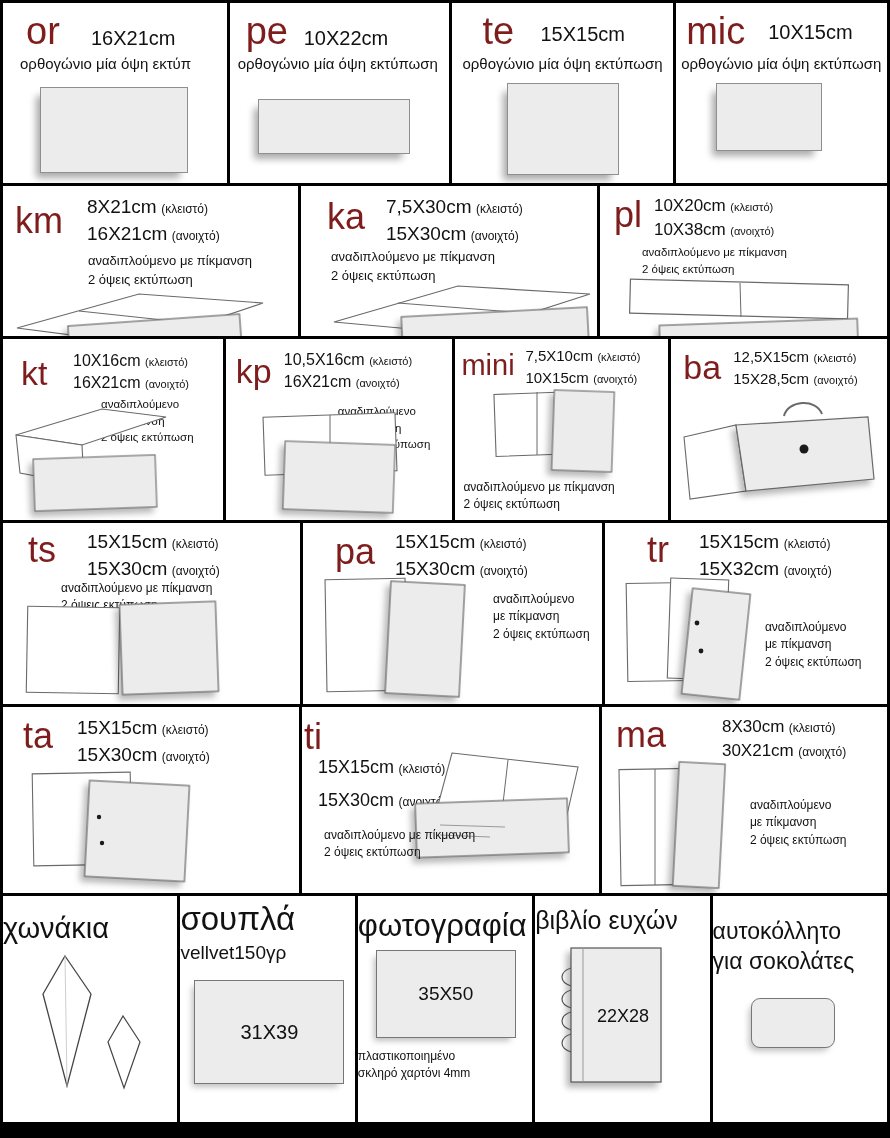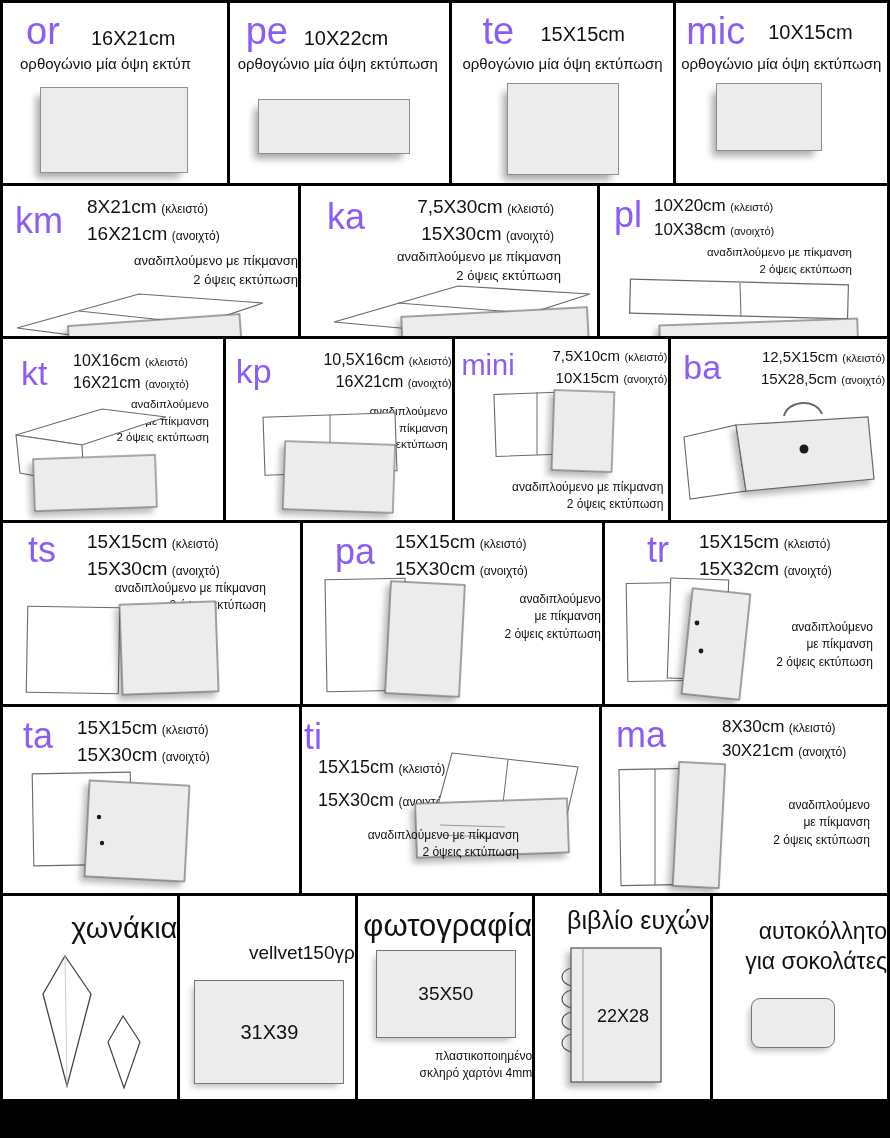--- a/index.html
+++ b/index.html
@@ -5,35 +5,35 @@
   *{margin:0;padding:0;box-sizing:border-box}
   html,body{background:#ffffff}
   body{width:890px;font-family:"Liberation Sans","DejaVu Sans",sans-serif;color:#111;-webkit-font-smoothing:antialiased}
   .sheet{width:890px;height:1138px;background:#000;border:3px solid #000;display:flex;flex-direction:column;gap:3px}
   .row{display:grid;gap:3px}
   .r1{height:180px;grid-template-columns:226fr 222fr 223fr 213fr}
   .r2{height:150px;grid-template-columns:297fr 298fr 289fr}
   .r3{height:181px;grid-template-columns:222fr 229fr 215fr 218fr}
   .r4{height:181px;grid-template-columns:299fr 301fr 284fr}
   .r5{height:186px;grid-template-columns:298fr 299fr 287fr}
-  .r6{height:203px;grid-template-columns:1fr 1fr 1fr 1fr 1fr}
+  .r6{height:226px;grid-template-columns:1fr 1fr 1fr 1fr 1fr}
   .cell{background:#fff;position:relative;overflow:hidden}
   .abs{position:absolute;white-space:nowrap}
-  .code{font-size:38px;line-height:1;color:#8b5cf6}
+  .code{font-size:38px;line-height:1;color:#7f1d1d}
   .c36{font-size:36px}.c34{font-size:34px}.c29{font-size:29px}
   .sz{font-size:19px}
   .sz18{font-size:18px}.sz17{font-size:17px}.sz16{font-size:16px}.sz15{font-size:15px}
   .sznote{font-size:12px}
   .sznote11{font-size:11px}
   .szline{line-height:1.4}
   .desc{font-size:15px}
   .note{font-size:13px;line-height:1.45}
   .note12{font-size:12px;line-height:1.45}
   .note115{font-size:11.5px;line-height:1.45}
-  .ctr{text-align:right}
+  .ctr{text-align:left}
   .flat{position:absolute;background:#ececec;border:1px solid #8f8f8f;box-shadow:-6px 7px 7px -2px rgba(0,0,0,.33)}
   .grayrect{position:absolute;background:#ececec;border:1px solid #777;display:flex;align-items:center;justify-content:center;box-shadow:-4px 5px 6px -2px rgba(0,0,0,.25)}
   .sticker{border-radius:9px}
   svg{display:block;position:absolute;overflow:visible}
   svg text{font-family:inherit;fill:#111}
   .shdw{filter:drop-shadow(-4px 5px 3px rgba(0,0,0,.28))}
 </style>
 </head>
 <body>
 
@@ -309,20 +309,21 @@
     <div class="cell">
       <div class="abs ctr" style="left:0;top:16px;width:100%;font-size:29px">χωνάκια</div>
       <svg style="left:20px;top:58px" width="130" height="140">
         <polygon points="42,2 68,40 44,132 20,40" fill="#fff" stroke="#444" stroke-width="1.3"></polygon>
         <line x1="42" y1="2" x2="44" y2="132" stroke="#c2c2c2" stroke-width="0.8"></line>
         <polygon points="100,62 117,88 101,134 85,88" fill="#fff" stroke="#444" stroke-width="1.2"></polygon>
       </svg>
     </div>
 
     <div class="cell">
+      <div class="abs ctr" style="left:0;top:4px;width:100%;font-size:33px">σουπλά</div>
       <div class="abs ctr" style="left:0;top:46px;width:100%;font-size:19px">vellvet150γρ</div>
       <div class="grayrect" style="left:14px;top:84px;width:150px;height:104px">
         <span style="font-size:20px">31X39</span>
       </div>
     </div>
 
     <div class="cell">
       <div class="abs ctr" style="left:0;top:12px;width:100%;font-size:31px">φωτογραφία</div>
       <div class="grayrect" style="left:18px;top:54px;width:140px;height:88px">
         <span style="font-size:19px">35X50</span>

